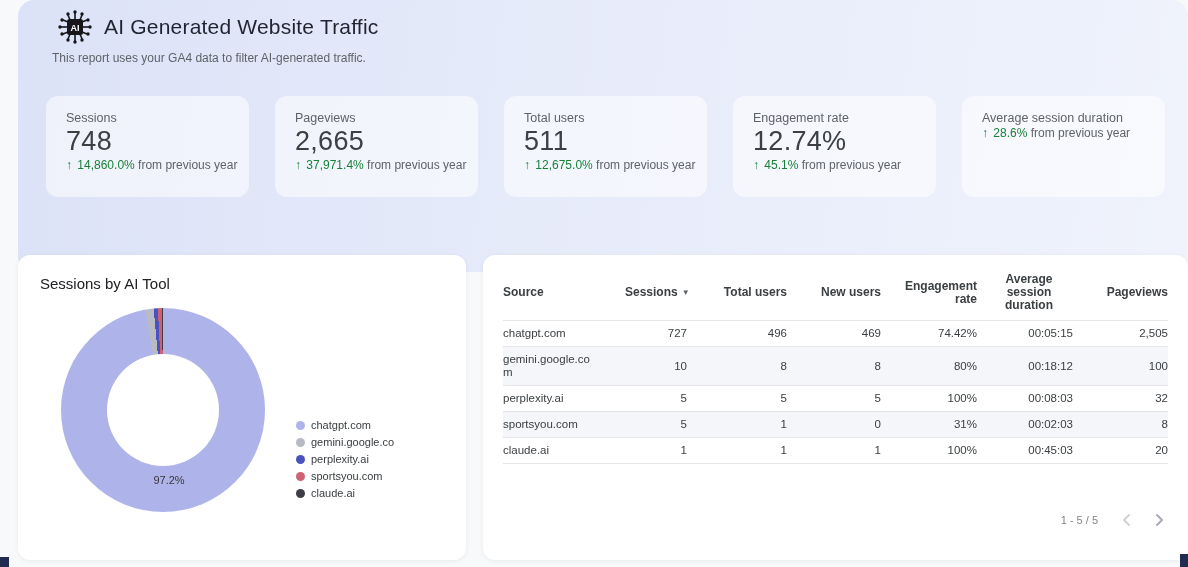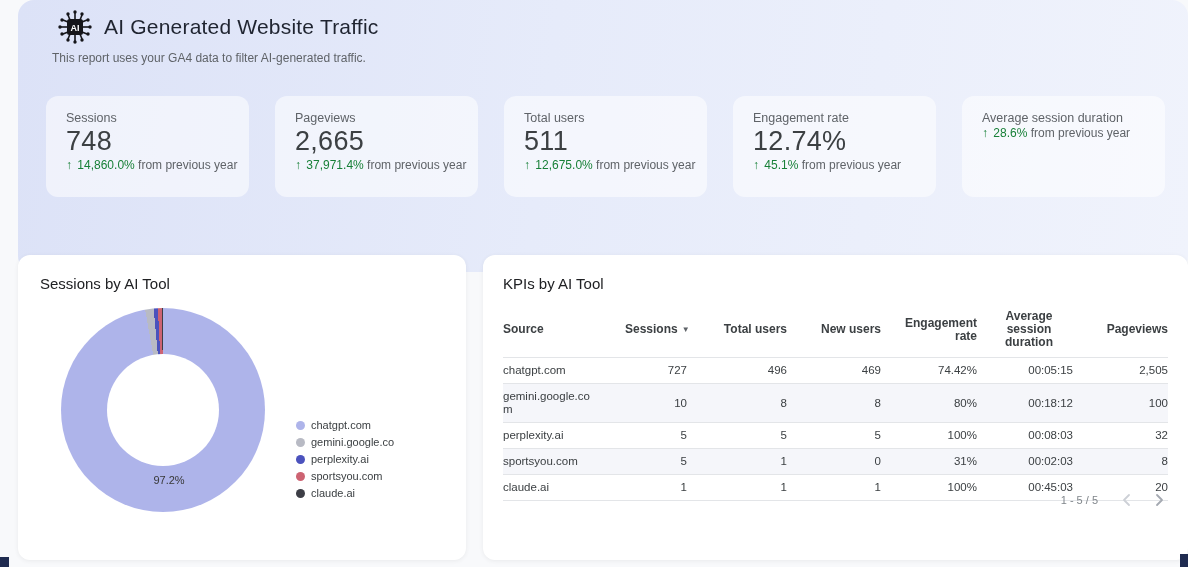--- a/index.html
+++ b/index.html
@@ -76,21 +76,21 @@
   table.kpi td {
     font-size: 11.5px; color: #3c4043; text-align: right;
     padding: 6px 0 6px 8px; line-height: 13px;
   }
   table.kpi td.left { text-align: left; padding-left: 0; }
   table.kpi tbody tr:nth-child(even) { background: #f5f6fa; }
   .src-text { display: inline-block; max-width: 92px; word-break: break-all; }
   .sort { font-size: 8px; color: #5f6368; margin-left: 4px; vertical-align: 1px; }
 
   .pagination {
-    position: absolute; right: 20px; top: 236px;
+    position: absolute; right: 20px; top: 256px;
     display: flex; align-items: center; gap: 14px;
   }
   .pagination .pg-label { font-size: 11px; color: #80868b; margin-right: 6px; }
   .chev { width: 18px; height: 18px; display: inline-block; cursor: pointer; }
 
   
   .corner-artifact { position: absolute; background: #1f2b50; }
   .corner-left  { left: 0; bottom: 0; width: 9px; height: 10px; }
   .corner-right { right: 0; bottom: 0; width: 8px; height: 13px; }
 </style>
@@ -213,21 +213,20 @@
           </li>
         <li>
             <span class="dot" style="background: rgb(61, 62, 70);"></span>
             <span>claude.ai</span>
           </li>
       </ul>
     </div>
   </section>
 
   <section class="panel table-panel">
-    <h2>KPIs by AI Tool</h2>
     <table class="kpi">
       <colgroup>
         <col style="width:114px">
           <col style="width:70px">
           <col style="width:100px">
         <col style="width:94px">
           <col style="width:96px">
           <col style="width:96px">
           <col style="width:95px">
       </colgroup>

